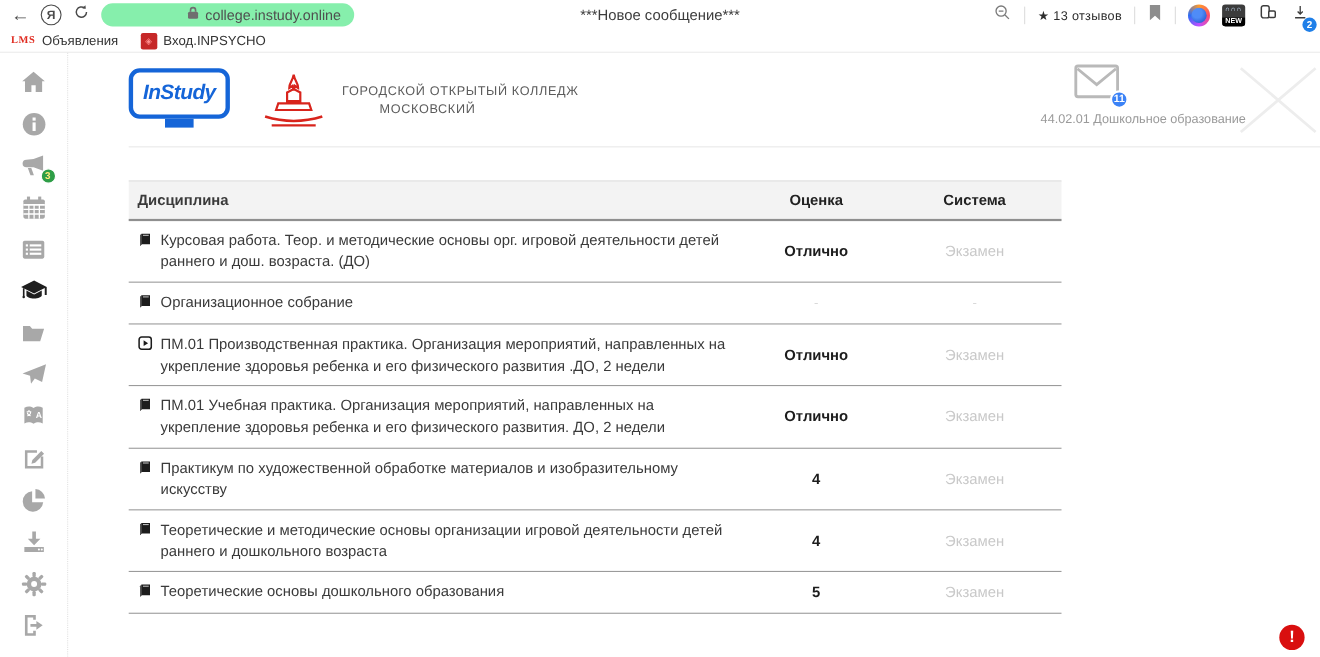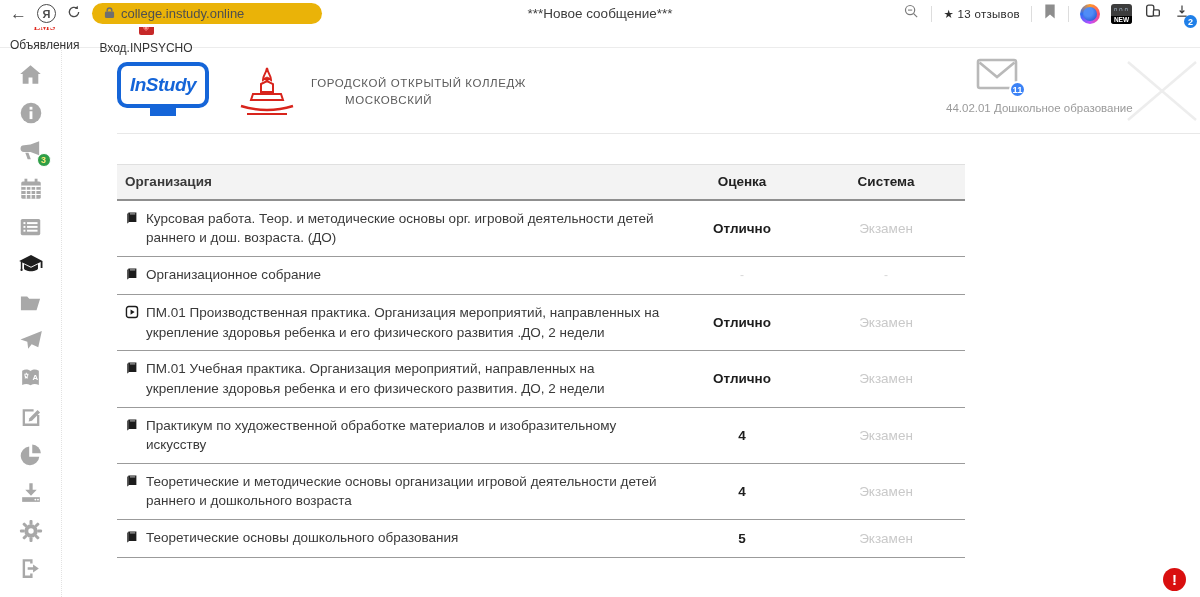--- a/index.html
+++ b/index.html
@@ -4,40 +4,40 @@
 <style>
   * { margin:0; padding:0; box-sizing:border-box; }
   html,body { width:1200px; height:597px; overflow:hidden; }
   body { font-family:"Liberation Sans","DejaVu Sans",sans-serif; background:#fff; color:#333; }
   .screen { position:relative; width:1200px; height:597px; background:#fff; }
 
   
   .chrome { height:27px; display:flex; align-items:center; padding:0 10px; gap:10px; background:#fff; position:relative; }
   .nav-glyph { font-size:17px; color:#4a4a4a; line-height:1; cursor:pointer; }
   .ya-circle { width:19px; height:19px; border:1.8px solid #4a4a4a; border-radius:50%; display:flex; align-items:center; justify-content:center; font-size:11px; font-weight:bold; color:#4a4a4a; }
-  .url-pill { display:flex; align-items:center; gap:6px; background:#eab308; border-radius:12px; height:21px; padding:0 12px; min-width:230px; }
+  .url-pill { display:flex; align-items:center; gap:6px; background:#86efac; border-radius:12px; height:21px; padding:0 12px; min-width:230px;justify-content:flex-end; }
   .url-pill .lock { flex:0 0 auto; }
   .url-text { font-size:13px; color:#4f4f4f; }
   .tab-title { position:absolute; left:0; right:0; top:0; height:27px; display:flex; align-items:center; justify-content:center; font-size:13.5px; color:#3d3d3d; pointer-events:none; }
   .chrome-right { margin-left:auto; display:flex; align-items:center; gap:11px; z-index:2; background:#fff; padding-left:8px; }
   .vdiv { width:1px; height:16px; background:#ddd; }
   .reviews { display:flex; flex-direction:row; align-items:center; cursor:pointer; }
   .reviews-text { font-size:11.5px; color:#2d2d2d; letter-spacing:.3px; white-space:nowrap; }
   .reviews-bar { width:100%; height:3px; margin-top:2px; background:linear-gradient(to right,#35b558 0 74%,#f4574d 74% 100%); border-radius:1px; }
   .circle-ext { width:20px; height:20px; border-radius:50%; background:conic-gradient(#ff9a2a,#ff4d6b,#c14dff,#2a6df5,#ff9a2a); position:relative; cursor:pointer; }
   .circle-ext::after { content:""; position:absolute; inset:3px; border-radius:50%; background:radial-gradient(circle at 38% 35%,#4f8cf7 0 35%,#1947c4 100%); }
   .new-ext { width:21px; height:20px; background:#3c3c3c; border-radius:3px; position:relative; overflow:hidden; cursor:pointer; }
   .new-ext .dots { position:absolute; top:2px; left:0; right:0; text-align:center; color:#cfe5ff; font-size:6px; letter-spacing:1px; }
   .new-ext .new-label { position:absolute; bottom:0; left:0; right:0; background:#000; color:#fff; font-size:6.5px; font-weight:bold; text-align:center; line-height:8px; }
   .dl-wrap { position:relative; cursor:pointer; }
   .dl-badge { position:absolute; right:-7px; bottom:-4px; background:#1f7fe8; color:#fff; font-size:9px; font-weight:bold; width:13px; height:13px; border-radius:50%; display:flex; align-items:center; justify-content:center; }
 
   
   .bookmarks { height:21px; display:flex; align-items:center; gap:8px; padding:0 10px; background:#fff; border-bottom:1px solid #ececec; }
-  .bm { display:flex; align-items:center; gap:6px; cursor:pointer;flex-direction:column; }
+  .bm { display:flex; align-items:center; gap:6px; cursor:pointer; }
   .bm + .bm { margin-left:12px; }
   .lms-chip { color:#e02b20; font-weight:bold; font-size:9.5px; letter-spacing:.5px; font-family:"Liberation Serif",serif; }
   .inp-chip { width:15px; height:15px; background:#c62828; border-radius:2px; display:flex; align-items:center; justify-content:center; }
   .inp-chip span { color:#ff8f8f; font-size:8px; }
   .bm-label { font-size:12px; color:#333; }
 
   
   .content { position:relative; display:flex; height:549px; }
   .sidebar { width:62px; flex:0 0 62px; border-right:1px dotted #e2e2e2; display:flex; flex-direction:column; align-items:center; padding-top:12px; gap:9px; }
   .side-item { position:relative; width:32px; height:29px; display:flex; align-items:center; justify-content:center; cursor:pointer; }
@@ -304,21 +304,21 @@
         <span class="big-x">
           <svg width="76" height="66" viewBox="0 0 76 66">
               <path d="M4 4 72 62 M72 4 4 62" stroke="#ededed" stroke-width="2.5" fill="none"></path>
             </svg>
         </span>
       </div>
 
 
       <div class="grade-table">
         <div class="t-head">
-          <div class="c-disc">Организация</div>
+          <div class="c-disc">Дисциплина</div>
           <div class="c-grade">Оценка</div>
           <div class="c-sys">Система</div>
         </div>
         <div>
 
         <div class="t-row">
               <div class="c-disc">
                 <span class="row-icon">
                   <svg width="14" height="14" viewBox="0 0 24 24">
                     <path d="M6.5 2.5 4 5v16.5l2.5-2.5h13V2.5z" fill="#1c1c1c"></path>

